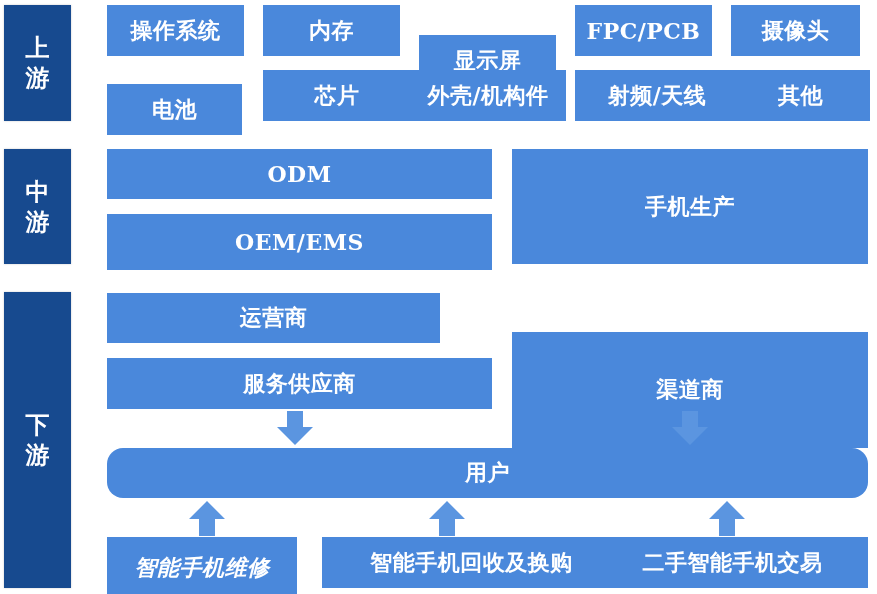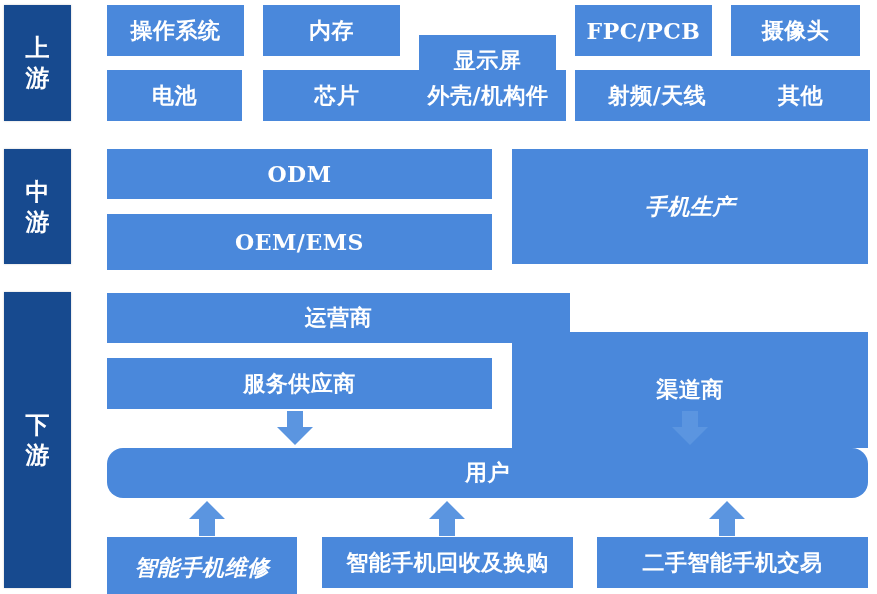--- a/index.html
+++ b/index.html
@@ -28,31 +28,31 @@
   <span>下</span>
   <span>游</span>
 </div>
 
 <div class="box" style="left:107px;top:5px;width:137px;height:51px;">操作系统</div>
 <div class="box" style="left:263px;top:5px;width:137px;height:51px;">内存</div>
 <div class="box" style="left:419px;top:8px;width:137px;height:51px;margin-top:27px;">显示屏</div>
 <div class="box" style="left:575px;top:5px;width:137px;height:51px;">FPC/PCB</div>
 <div class="box" style="left:731px;top:5px;width:129px;height:51px;">摄像头</div>
 
-<div class="box" style="left:107px;top:70px;width:135px;height:51px;">电池</div>
+<div class="box" style="left:107px;top:84px;width:135px;height:51px;">电池</div>
 <div class="box" style="left:263px;top:70px;width:148px;height:51px;">芯片</div>
 <div class="box" style="left:410px;top:70px;width:156px;height:51px;">外壳/机构件</div>
 <div class="box" style="left:575px;top:70px;width:164px;height:51px;">射频/天线</div>
 <div class="box" style="left:731px;top:70px;width:139px;height:51px;">其他</div>
 
 <div class="box" style="left:107px;top:149px;width:385px;height:50px;">ODM</div>
 <div class="box" style="left:107px;top:214px;width:385px;height:56px;">OEM/EMS</div>
-<div class="box" style="left:512px;top:149px;width:356px;height:115px;font-style:italic;">手机生产</div>
+<div class="box" style="left:512px;top:149px;width:356px;height:115px;">手机生产</div>
 
-<div class="box" style="left:107px;top:293px;width:463px;height:50px;">运营商</div>
+<div class="box" style="left:107px;top:293px;width:333px;height:50px;">运营商</div>
 <div class="box" style="left:107px;top:358px;width:385px;height:51px;">服务供应商</div>
 <div class="box" style="left:512px;top:293px;width:356px;height:116px;margin-top:39px;">渠道商</div>
 
 <div class="arrow" style="left:277px;top:411px;">
   <svg width="36" height="34" viewBox="0 0 36 34">
       <polygon points="10,0 26,0 26,16 36,16 18,34 0,16 10,16" fill="#5b95e0"></polygon>
     </svg>
 </div>
 <div class="arrow" style="left:672px;top:411px;">
   <svg width="36" height="34" viewBox="0 0 36 34">
@@ -72,14 +72,14 @@
       <polygon points="18,0 36,18 26,18 26,35 10,35 10,18 0,18" fill="#5b95e0"></polygon>
     </svg>
 </div>
 <div class="arrow" style="left:709px;top:501px;">
   <svg width="36" height="35" viewBox="0 0 36 35">
       <polygon points="18,0 36,18 26,18 26,35 10,35 10,18 0,18" fill="#5b95e0"></polygon>
     </svg>
 </div>
 
 <div class="box" style="left:107px;top:537px;width:190px;height:61px;font-style:italic;">智能手机维修</div>
-<div class="box" style="left:322px;top:537px;width:251px;height:51px;">智能手机回收及换购</div>
+<div class="box" style="left:322px;top:537px;width:251px;height:51px;padding-left:24px;">智能手机回收及换购</div>
 <div class="box" style="left:597px;top:537px;width:271px;height:51px;">二手智能手机交易</div>
 
 </body></html>

